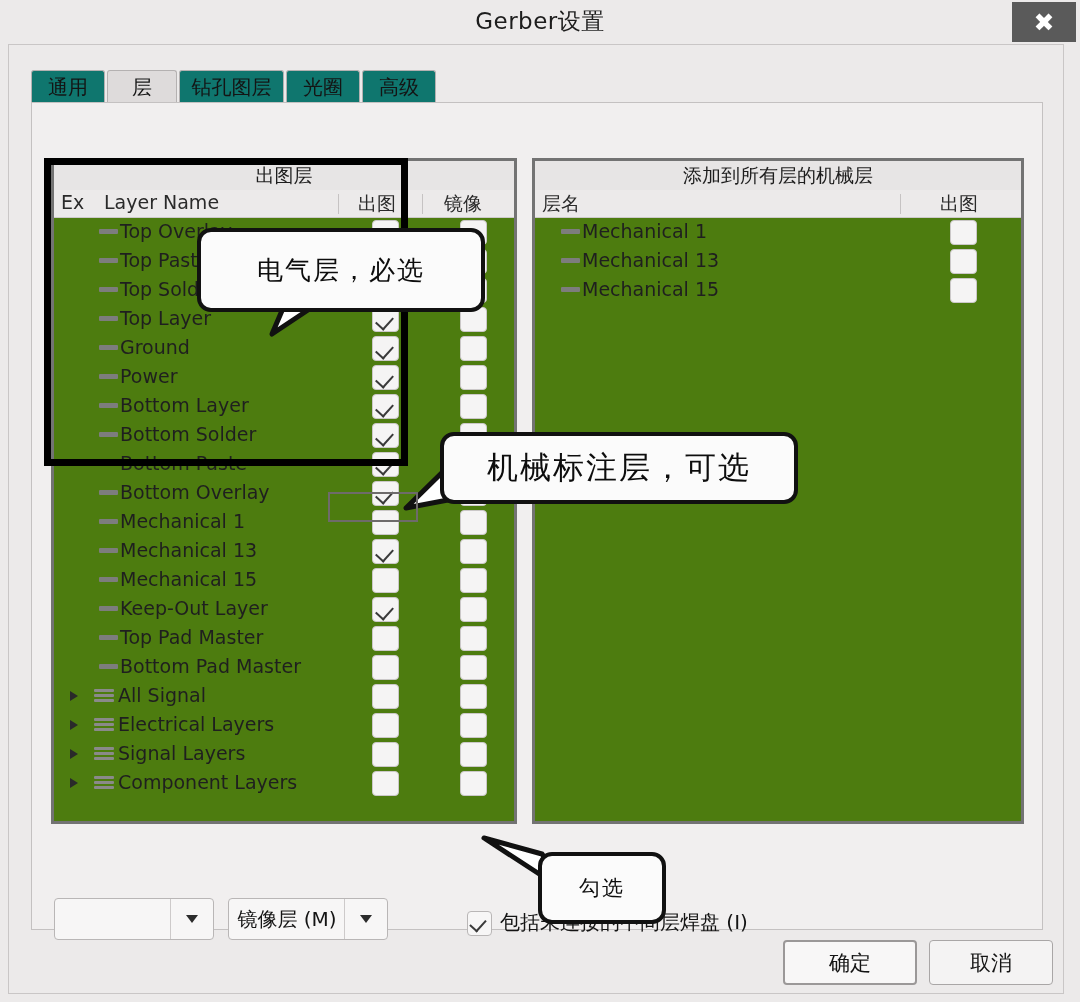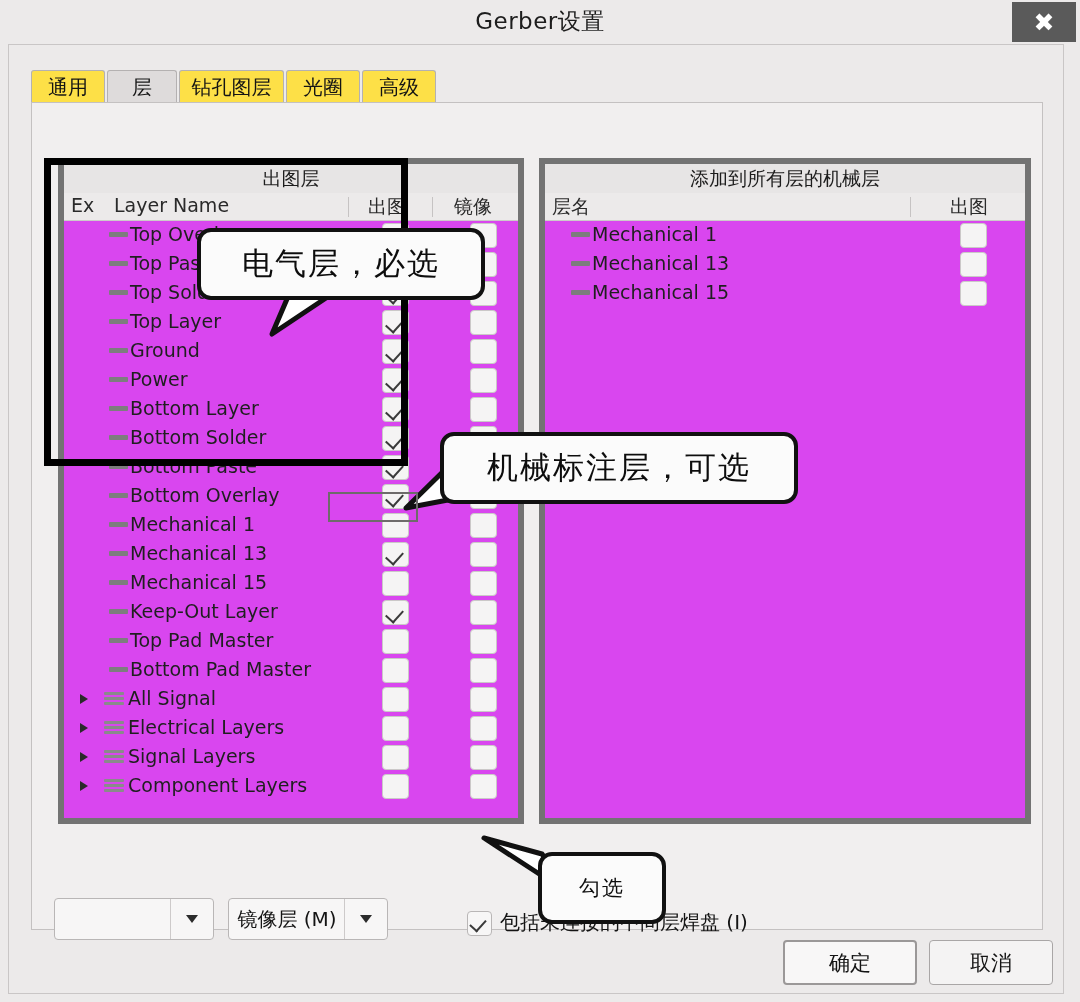--- a/index.html
+++ b/index.html
@@ -41,41 +41,40 @@
     border:1px solid #c9c6c6;
     box-sizing:border-box;
   }
   
   #tabstrip{
     position:absolute;left:22px;top:25px;width:1012px;height:33px;
   }
   .tab{
     position:absolute;top:0;height:33px;
     border:1px solid #b4b1b1;border-bottom:none;
-    background:#fde047;
+    background:#0f766e;
     border-radius:3px 3px 0 0;
     display:flex;align-items:center;justify-content:center;
     font-size:20px;color:#141414;
     font-family:"DejaVu Sans","Liberation Sans",sans-serif;
     cursor:pointer;box-sizing:border-box;
   }
   .tab.active{ background:#dedbdb; }
   #tab-content{
     position:absolute;left:22px;top:57px;width:1012px;height:828px;
     background:#f1efef;
     border:1px solid #c4c1c1;
     box-sizing:border-box;
   }
   
   .group-panel{
     position:absolute;
-    background:#d946ef;
-    border:6px solid #737373;
-    box-sizing:border-box;
-    margin-left:7px;
+    background:#4d7c0f;
+    border:3px solid #737373;
+    box-sizing:border-box;
   }
   .group-caption{
     position:absolute;left:0;top:0;right:0;height:29px;
     background:#e7e5e5;
     border-bottom:1px solid #cdcaca;
     display:flex;align-items:center;justify-content:center;
     font-size:19px;color:#1d1d1d;
     font-family:"DejaVu Sans","Liberation Sans",sans-serif;
   }
   .col-head{
@@ -434,21 +433,21 @@
 
 <div id="overlay">
 
   <div class="emph-box" style="left:44px;top:158px;width:364px;height:308px;"></div>
 
   <div class="thin-box" style="left:328px;top:492px;width:90px;height:30px;"></div>
 
   <svg style="position:absolute;left:190px;top:222px;width:320px;height:125px;">
     <path d="M 100 70 L 145 70 L 82 112 Z" fill="#ffffff" stroke="#111111" stroke-width="5" stroke-linejoin="round"></path>
   </svg>
-  <div class="callout" style="left:197px;top:228px;width:288px;height:72px;font-size:31px;letter-spacing:2px;">
+  <div class="callout" style="left:197px;top:228px;width:288px;height:84px;font-size:26px;letter-spacing:2px;">
     <span>电气层，必选</span>
   </div>
 
   <svg style="position:absolute;left:380px;top:430px;width:260px;height:110px;">
     <path d="M 85 20 L 110 62 L 26 78 Z" fill="#ffffff" stroke="#111111" stroke-width="5" stroke-linejoin="round"></path>
   </svg>
   <div class="callout" style="left:440px;top:432px;width:358px;height:72px;font-size:31px;letter-spacing:2px;">
     <span>机械标注层，可选</span>
   </div>
 

